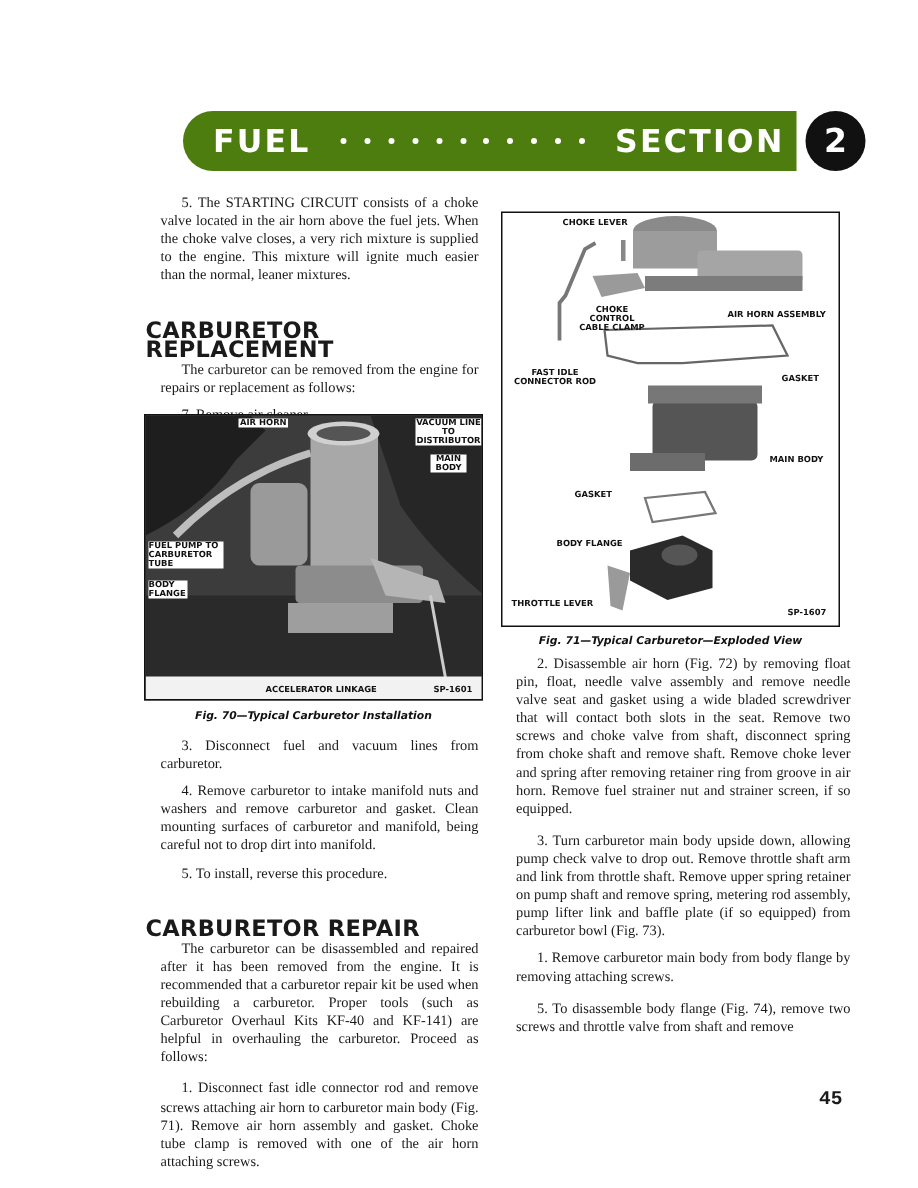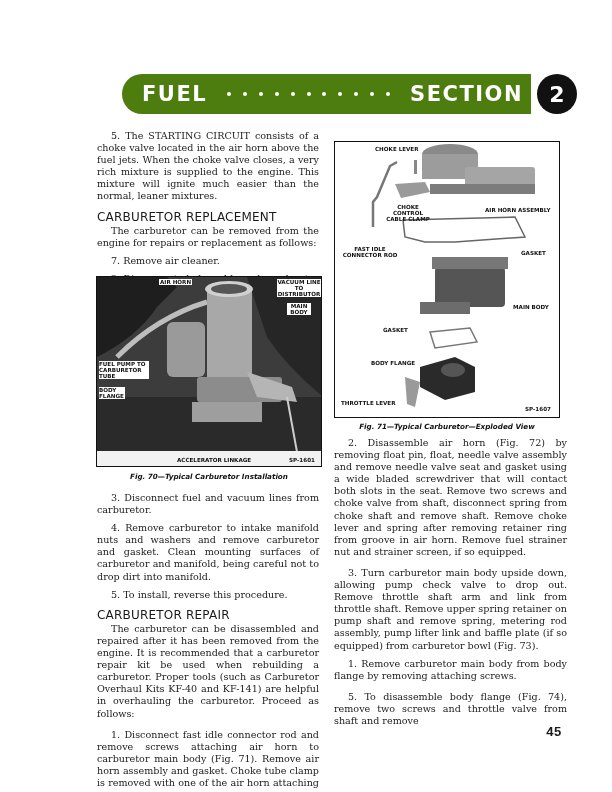--- a/index.html
+++ b/index.html
@@ -18,24 +18,24 @@
   }
   .hdr-bar .dots { flex: 1; display: flex; justify-content: space-around; padding: 0 14px; }
   .hdr-bar .dot { width: 4px; height: 4px; background: #fff; border-radius: 50%; }
   .hdr-num {
     left: 537px; top: 74px; width: 40px; height: 40px; border-radius: 50%; background: #111;
     color: #fff; font-family: "DejaVu Sans", sans-serif; font-weight: bold; font-size: 22px;
     display: flex; align-items: center; justify-content: center;
   }
   
   .col { font-size: 9.6px; line-height: 12.1px; text-align: justify; }
-  .col p { margin: 0 0 6px 0; text-indent: 14px; }
+  .col p { margin: 0 0 6px 10px; text-indent: 14px; font-family: Liberation Serif, serif; }
   .col h3 {
-    margin: 8px 0 2px 0; font-family: "DejaVu Sans", sans-serif; font-size: 12px;
-    font-weight: normal; letter-spacing: 0.2px;
+    margin: 24px 0 2px 0; font-family: "DejaVu Sans", sans-serif; font-size: 15px;
+    font-weight: bold; letter-spacing: 0.2px;
   }
   .left-top { left: 97px; top: 130px; width: 222px; }
   .left-bot { left: 97px; top: 492px; width: 222px; }
   .right-bot { left: 334px; top: 437px; width: 233px; }
   
   .fig1 {
     left: 96px; top: 276px; width: 226px; height: 191px; border: 1.5px solid #111;
     box-sizing: border-box; background: #4a4a4a; overflow: hidden;
   }
   .fig2 {

